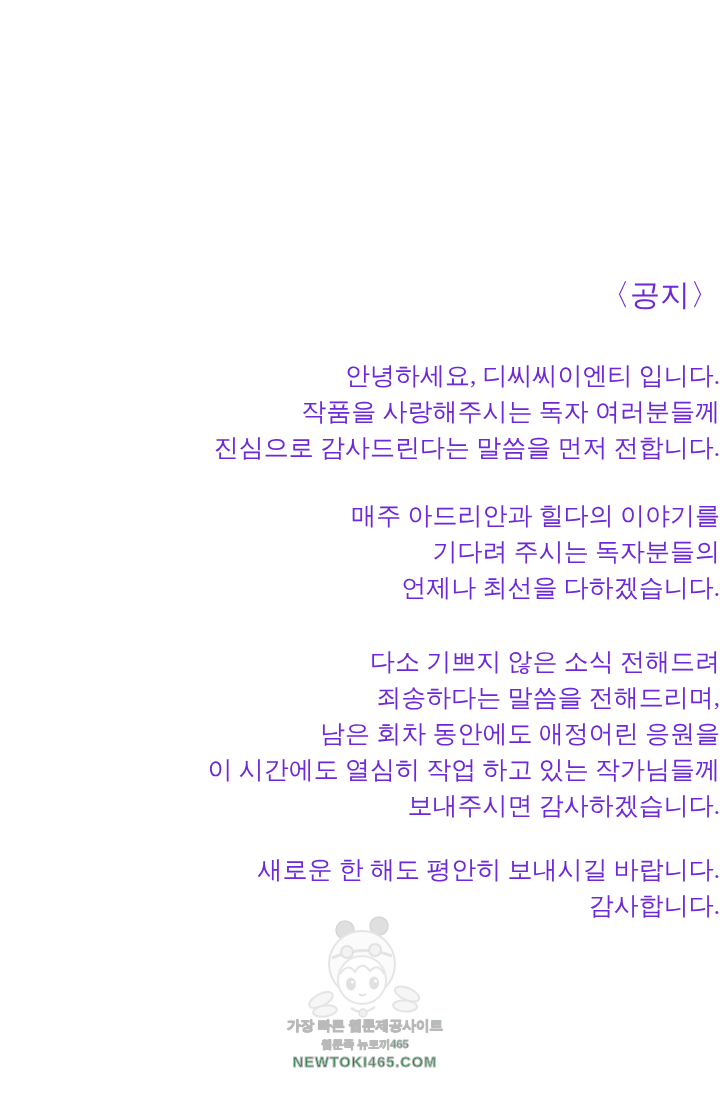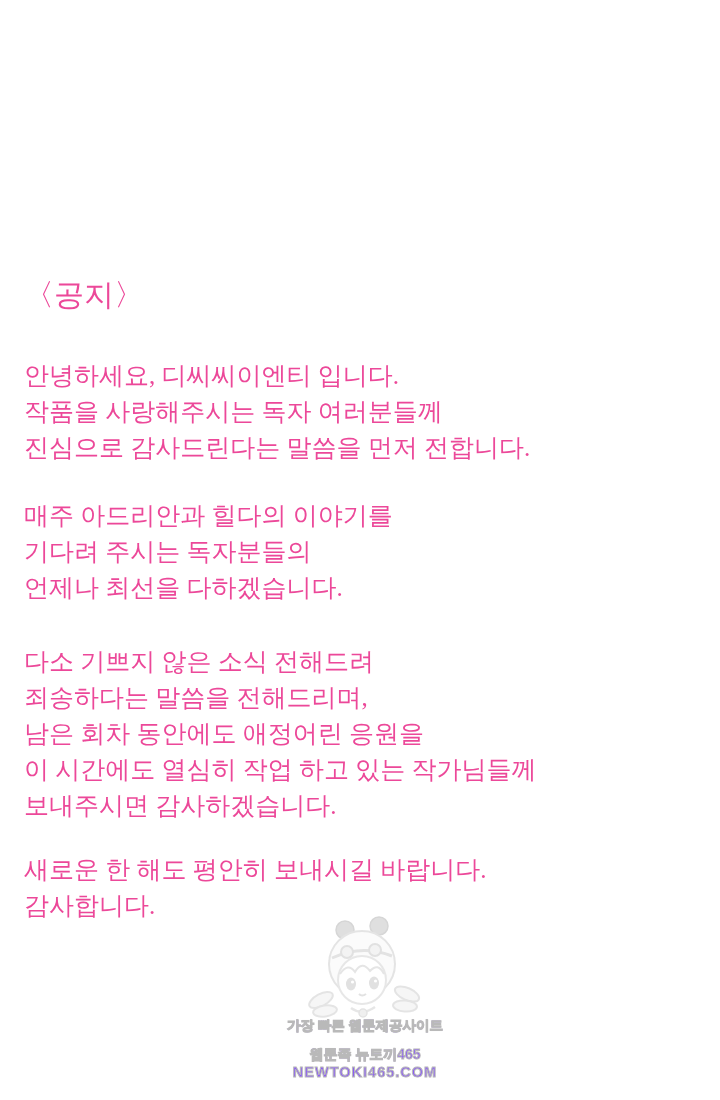--- a/index.html
+++ b/index.html
@@ -28,43 +28,43 @@
     width: 124px;
     height: 116px;
     opacity: 0.9;
   }
   .wm-text {
     position: absolute;
     left: 272px;
     top: 1018px;
     width: 186px;
     text-align: center;
-    color: #8b5cf6;
+    color: #15803d;
     -webkit-text-stroke: 1px #b9b9b9;
     text-shadow: 0 0 1px #cfcfcf;
     font-family: "Liberation Sans", "DejaVu Sans", sans-serif;
     font-weight: bold;
     line-height: 16px;
   }
   .wm-line1 { font-size: 13.5px; letter-spacing: 0px; }
-  .wm-line2 { font-size: 14px; margin-top: 12px; }
+  .wm-line2 { font-size: 11px; margin-top: 2px; }
   .wm-line3 {
     font-family: Liberation Sans, sans-serif;
     font-size: 14.5px;
     letter-spacing: 1px;
     margin-top: 2px;
   }
 
   
   .notice {
     position: absolute;
     inset: 0;
     z-index: 1;
-    text-align: left;
-    color: #ec4899;
+    text-align: right;
+    color: #6d28d9;
     padding-left: 24px;
   }
   .notice-title {
     margin-top: 276px;
     font-size: 30px;
     line-height: 38px;
     font-weight: 400;
   }
   .para {
     font-size: 25px;

